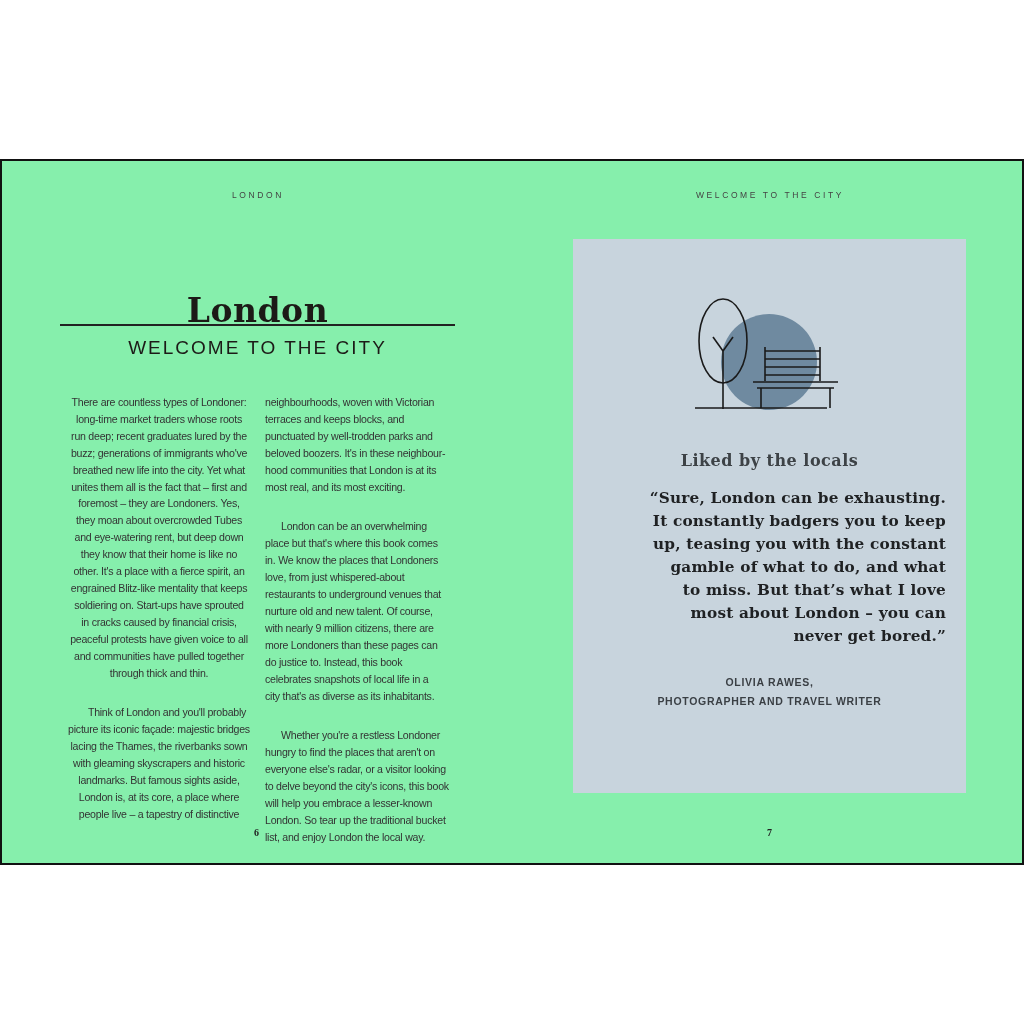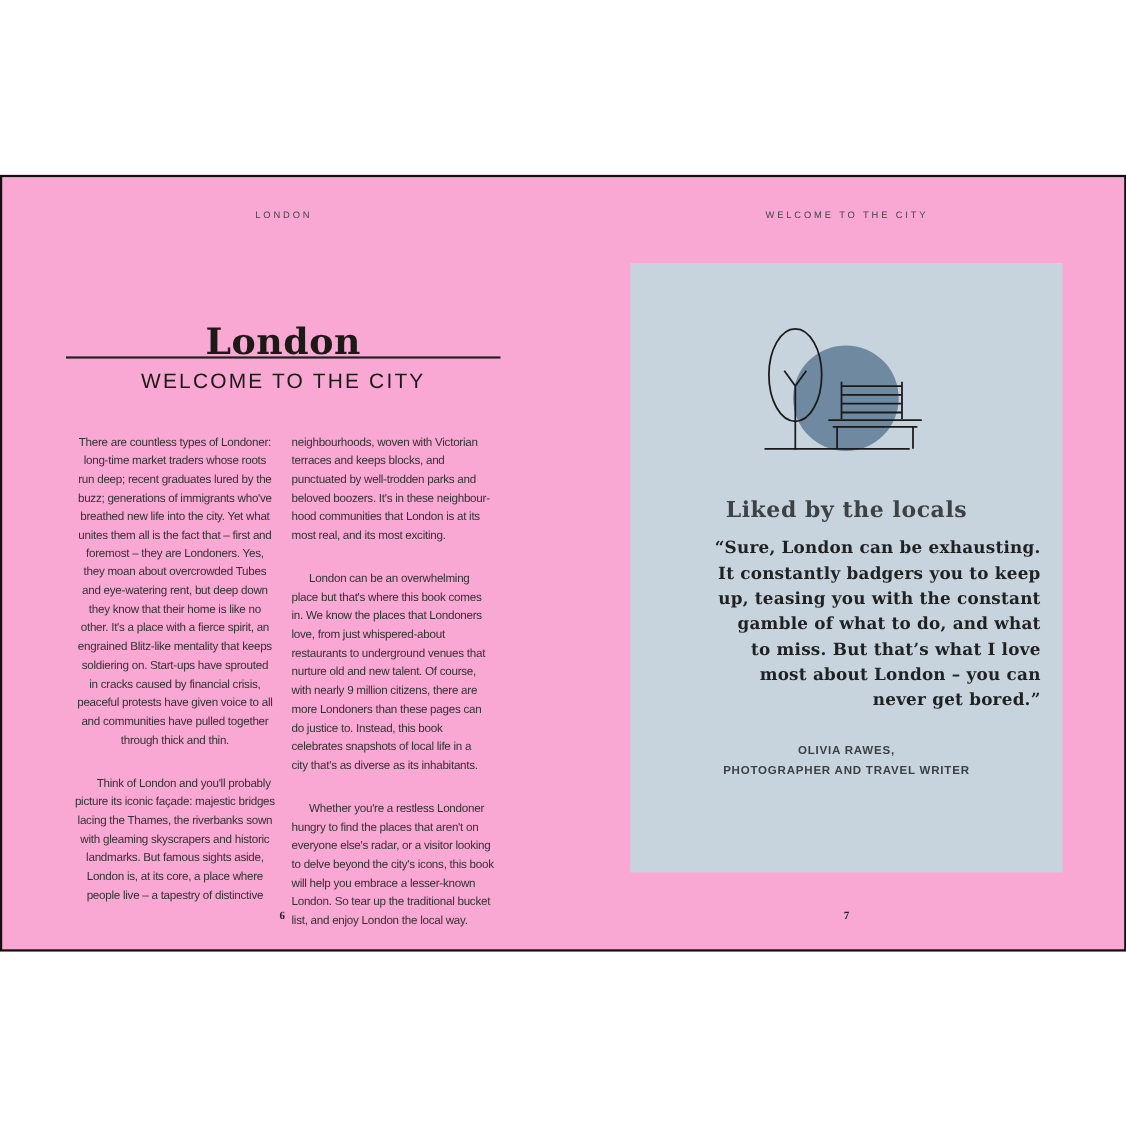--- a/index.html
+++ b/index.html
@@ -1,19 +1,19 @@
 <!DOCTYPE html>
 <html><head>
 <meta charset="utf-8">
 <style>
   html, body { margin:0; padding:0; }
   body { width:1024px; height:1024px; background:#ffffff; position:relative; overflow:hidden; }
   .spread {
     position:absolute; left:0; top:159px; width:1020px; height:702px;
-    border:2px solid #111; background:#f9a8d4; box-sizing:content-box;
+    border:2px solid #111; background:#86efac; box-sizing:content-box;
   }
   .running-head {
     position:absolute; top:29px; font-family:"Liberation Sans", sans-serif;
     font-size:8.5px; letter-spacing:2.6px; color:#444; text-align:center;
   }
   .rh-left { left:0; width:512px; }
   .rh-right { left:512px; width:512px; }
   .title-block { position:absolute; left:58px; top:130px; width:395px; }
   .title-rule { position:absolute; left:0; top:33px; width:395px; height:1.5px; background:#222; }
   .main-title {
@@ -39,21 +39,21 @@
     font-weight:bold; color:#222;
   }
   .folio-left { left:252px; }
   .folio-right { left:765px; }
   .panel {
     position:absolute; left:571px; top:78px; width:393px; height:554px; background:#c8d4dd;
   }
   .illustration { position:absolute; left:118px; top:52px; width:160px; height:130px; }
   .panel-heading {
     position:absolute; left:0; width:393px; top:212px; text-align:center;
-    font-family:"DejaVu Serif", serif; font-size:20px; letter-spacing:0.5px; color:#3d4246; font-weight:bold;
+    font-family:"DejaVu Serif", serif; font-size:16px; letter-spacing:0.5px; color:#3d4246; font-weight:bold;
   }
   .quote {
     position:absolute; left:20px; width:353px; top:248px; text-align:right;
     font-family:"DejaVu Serif", serif; font-weight:bold; font-size:15.3px; line-height:23px; color:#1f2123;
     white-space:pre-line; letter-spacing:0.2px;
   }
   .attribution {
     position:absolute; left:0; width:393px; top:434px; text-align:center;
     font-family:"Liberation Sans", sans-serif; font-weight:bold; font-size:10.5px; line-height:19px;
     letter-spacing:0.7px; color:#3a3f44;

